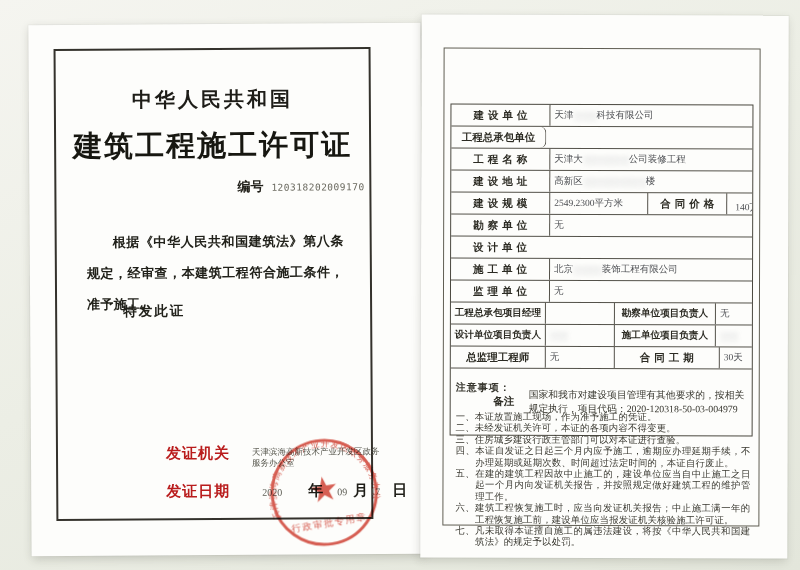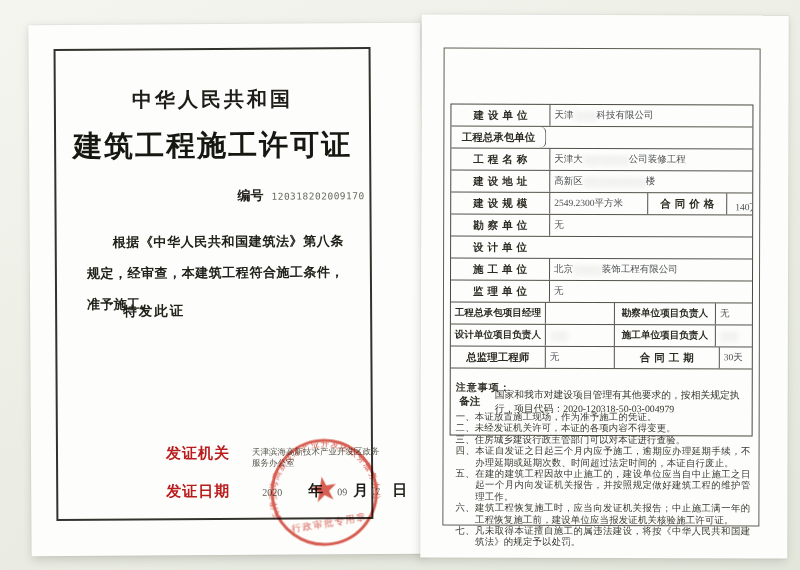--- a/index.html
+++ b/index.html
@@ -15,21 +15,21 @@
     box-shadow:1px 3px 10px rgba(60,60,48,.22),0 0 0 1px rgba(0,0,0,.03);}
   #right-page{left:421px;top:15px;width:367px;height:543px;transform:rotate(0.15deg);
     box-shadow:-1px 3px 9px rgba(60,60,48,.18),0 0 0 1px rgba(0,0,0,.03);}
 
   
   .cert-frame{position:absolute;left:25px;top:24px;width:313px;height:468px;border:2px solid #34322c;}
   .country{position:absolute;left:0;right:0;top:36px;text-align:center;
     font-size:20px;font-weight:800;letter-spacing:3px;color:#1e1d18;}
   .cert-title{position:absolute;left:0;right:0;top:76px;text-align:center;
     font-size:29px;font-weight:900;letter-spacing:2px;color:#171711;}
-  .number-row{position:absolute;left:181px;top:136px;white-space:nowrap;}
+  .number-row{position:absolute;left:181px;top:127px;white-space:nowrap;}
   .number-label{font-size:13px;font-weight:800;color:#21201a;}
   .number-value{font-family:"DejaVu Sans Mono","Liberation Mono",monospace;
     font-size:9.5px;color:#6b6a60;margin-left:4px;letter-spacing:.5px;}
   .body-text{position:absolute;left:30px;right:26px;top:176px;
     font-size:13px;font-weight:700;line-height:31px;text-indent:2em;
     color:#21211a;text-align:justify;letter-spacing:.3px;}
   .grant-line{position:absolute;left:66px;top:252px;font-size:13.5px;font-weight:800;
     letter-spacing:2px;color:#21211a;}
   .issuer-row{position:absolute;left:108px;top:394px;display:flex;align-items:flex-start;}
   .field-label{font-size:15px;font-weight:800;letter-spacing:1px;color:#b91c1c;white-space:nowrap;}
@@ -235,21 +235,21 @@
           <div class="t-cell val" style="flex: 0 0 60px;">
             <span>无</span>
           </div>
           <div class="t-cell lbl sp" style="flex: 0 0 92px;">
             <span>合同工期</span>
           </div>
           <div class="t-cell val" style="flex: 1 1 0%;">
             <span>30天</span>
           </div>
         </div>
-        <div class="t-row" style="height: 66px;">
+        <div class="t-row" style="height: 66px; padding-left: 34px;">
           <div class="t-cell lbl noborder" style="flex: 0 0 30px;">
             <span>备注</span>
           </div>
           <div class="t-cell remark-text" style="flex: 1 1 0%;">
             <span>国家和我市对建设项目管理有其他要求的，按相关规定执行，项目代码：2020-120318-50-03-004979</span>
           </div>
         </div>
       </div>
     <div class="notes">
       <div class="notes-title">注意事项：</div>

